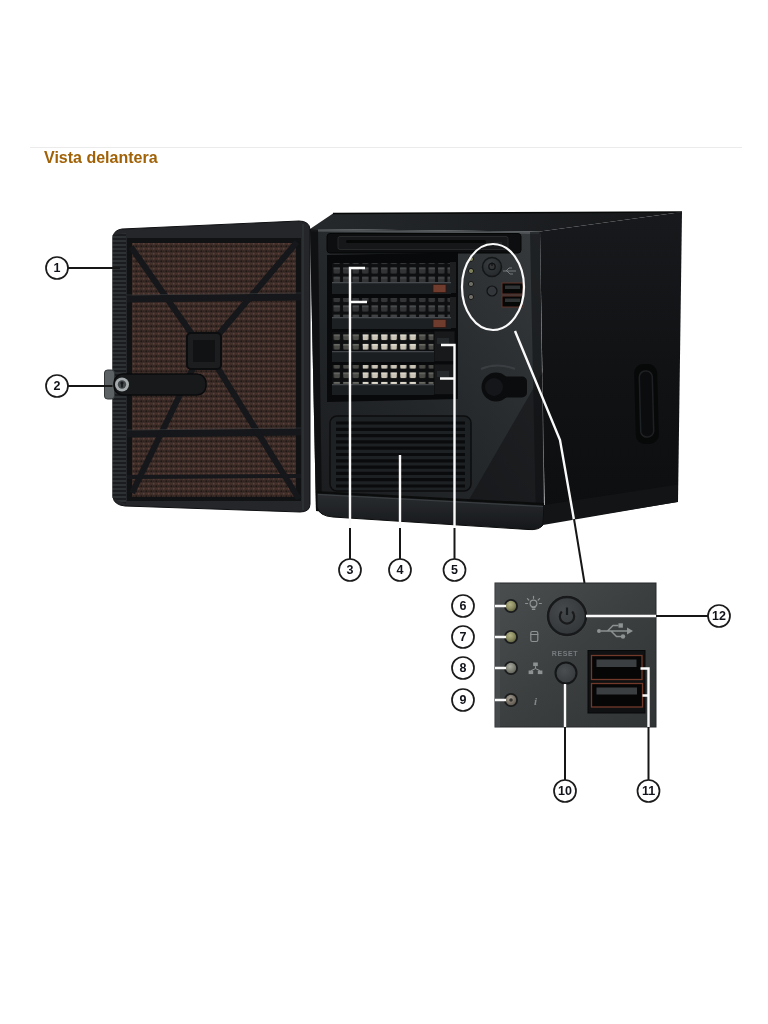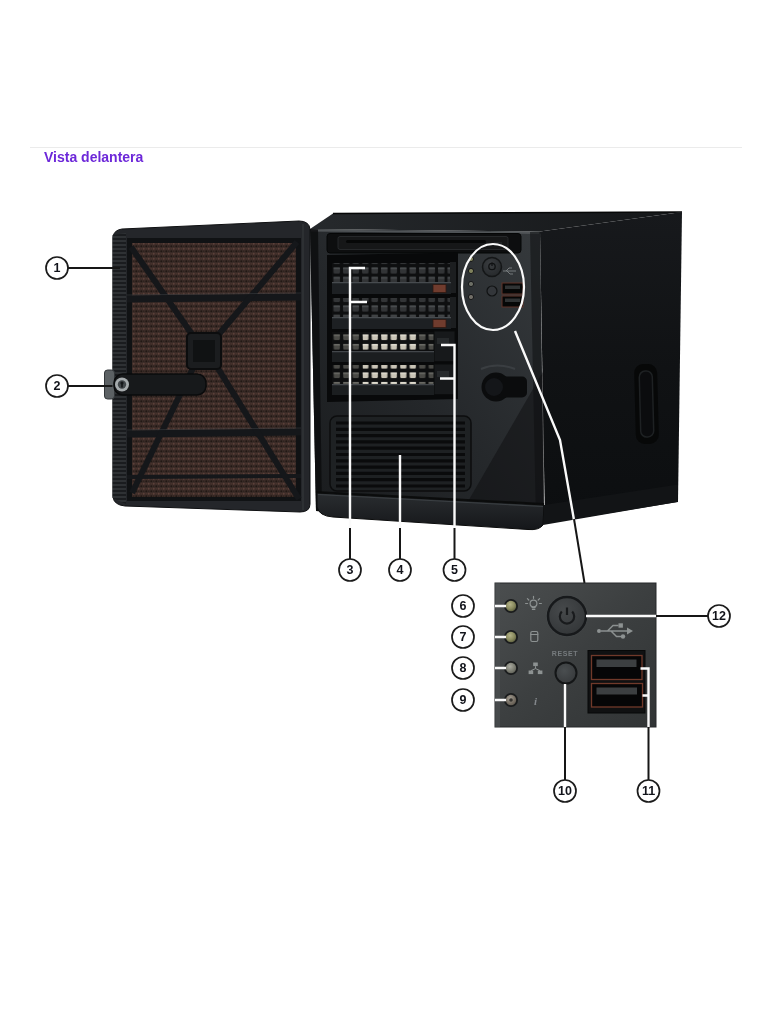--- a/index.html
+++ b/index.html
@@ -1,19 +1,19 @@
 <!DOCTYPE html>
 <html><head>
 <meta charset="utf-8">
 <style>
   html,body{margin:0;padding:0;background:#ffffff;}
   .page{position:relative;width:768px;height:1024px;background:#fff;overflow:hidden;
         font-family:"Liberation Sans",sans-serif;}
   .toprule{position:absolute;left:30px;top:147px;width:712px;height:1px;background:#ebebeb;}
-  .title{position:absolute;left:44px;top:149px;font-size:14px;font-weight:bold;color:#6d28d9;}
+  .title{position:absolute;left:44px;top:149px;font-size:16px;font-weight:bold;color:#a16207;}
   svg{position:absolute;left:0;top:0;}
   .cw{stroke:#fafafa;stroke-width:2.4;fill:none;stroke-linecap:butt;}
   .cb{stroke:#161616;stroke-width:2;fill:none;}
   .callout circle{fill:#ffffff;stroke:#1b1b1b;stroke-width:1.7;}
   .callout text{font:bold 12.5px "Liberation Sans",sans-serif;fill:#11131a;text-anchor:middle;}
   .icn{stroke:#8d9292;stroke-width:1.2;fill:none;stroke-linecap:round;}
   .icnf{fill:#8d9292;stroke:none;}
   .reset-label{font:bold 7px "Liberation Sans",sans-serif;fill:#767b7e;letter-spacing:.6px;text-anchor:middle;}
   .info-glyph{font:italic bold 11px "Liberation Serif",serif;fill:#83878b;text-anchor:middle;}
 </style>

